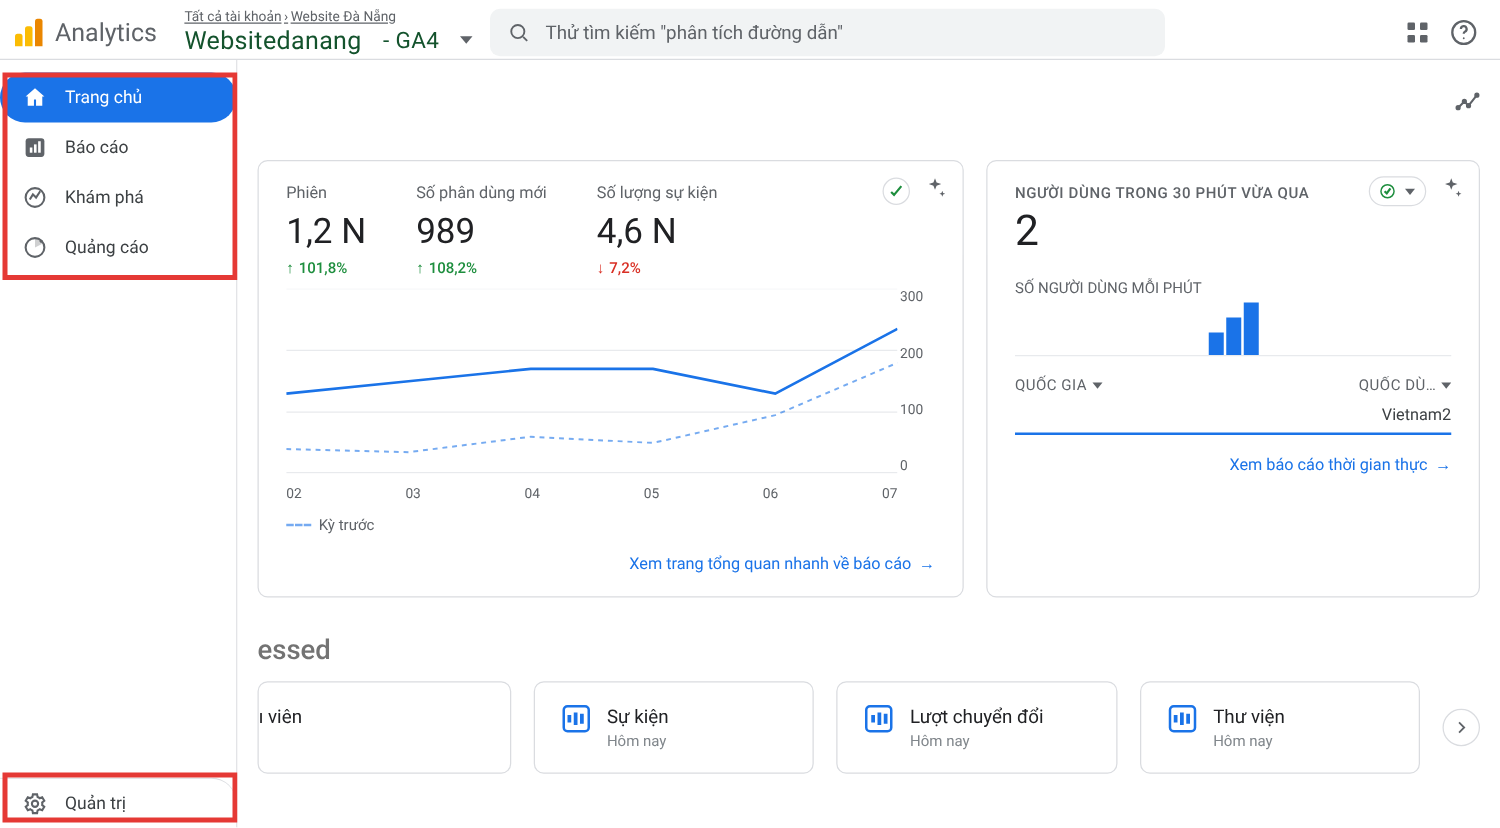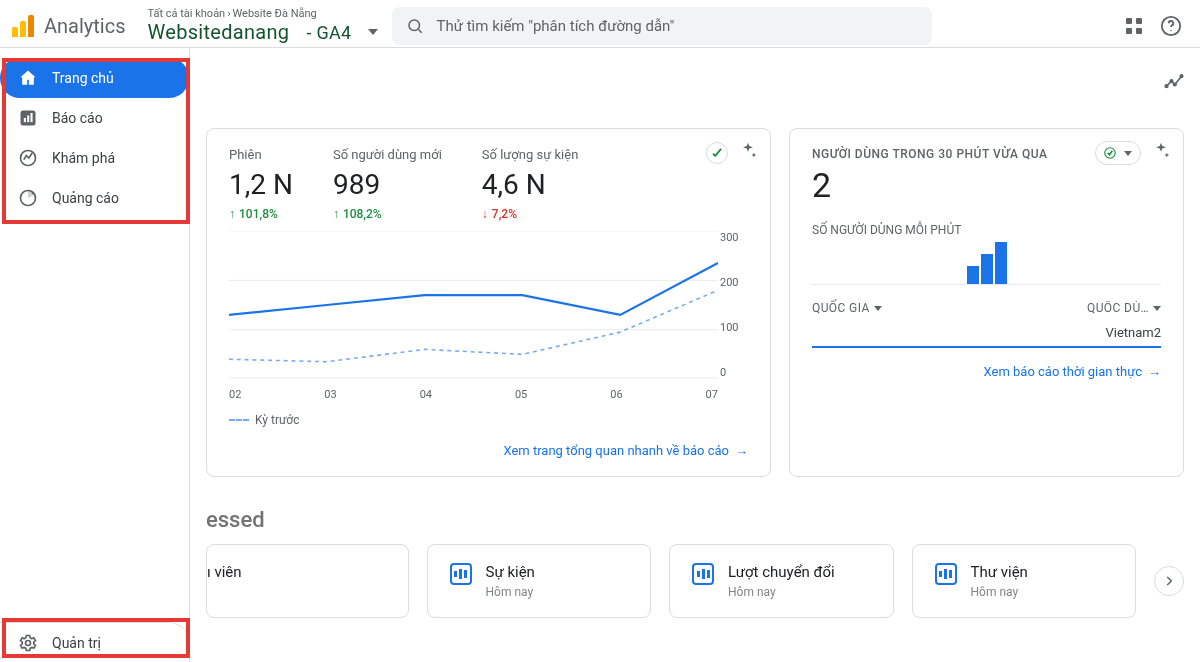--- a/index.html
+++ b/index.html
@@ -8,21 +8,21 @@
   
   .header { height: 48px; display: flex; align-items: center; padding: 4px 8px 0 8px; border-bottom: 1px solid #dadce0; }
   .logo-block { display: flex; align-items: center; gap: 8px; padding: 0 8px 0 4px; min-width: 120px; }
   .logo-dots span { display: inline-block; width: 6px; border-radius: 2px 2px 0 0; margin-right: 2px; vertical-align: bottom; }
   .logo-dots span:nth-child(1){ height:10px; background:#fbbc04; }
   .logo-dots span:nth-child(2){ height:16px; background:#fbbc04; }
   .logo-dots span:nth-child(3){ height:22px; background:#ea8600; }
   .logo-text { font-size: 20px; color:#5f6368; }
 
   .breadcrumb-block { display:flex; flex-direction:column; justify-content:center; padding:0 14px; min-width: 240px; }
-  .breadcrumb-top { font-size: 11px; color:#5f6368; }
+  .breadcrumb-top { font-size: 11px; color:#5f6368;text-decoration:underline; }
   .breadcrumb-top .sep { padding:0 2px; }
   .breadcrumb-bottom { font-size: 20px; color:#14532d; letter-spacing: .3px; display:flex; align-items:center; gap:17px; }
   .caret-down { width:0;height:0;border-left:5px solid transparent;border-right:5px solid transparent;border-top:6px solid #5f6368; }
 
   .searchbar { flex:1; max-width:540px; height:38px; background:#f1f3f4; border-radius:8px; display:flex; align-items:center; padding:0 14px; gap:12px; color:#5f6368; }
   .searchbar svg { flex:0 0 18px; }
   .search-text { font-size:15px; color:#5f6368; }
 
   .header-right { margin-left:auto; display:flex; align-items:center; gap:18px; padding-right:10px; }
   .apps-grid { display:grid; grid-template-columns:repeat(2,6px); grid-template-rows:repeat(2,6px); gap:4px; }
@@ -239,21 +239,21 @@
 
       <div class="metrics" id="metrics-container">
           <div>
     <div class="metric-label">Phiên</div>
     <div class="metric-value">1,2 N</div>
     <div class="delta up">
       <span class="arrow-up"></span>101,8%
     </div>
           </div>
           <div>
-    <div class="metric-label">Số người dùng mới</div>
+    <div class="metric-label">Số phân dùng mới</div>
     <div class="metric-value">989</div>
     <div class="delta up">
       <span class="arrow-up"></span>108,2%
     </div>
           </div>
           <div>
     <div class="metric-label">Số lượng sự kiện</div>
     <div class="metric-value">4,6 N</div>
     <div class="delta down">
       <span class="arrow-down"></span>7,2%

